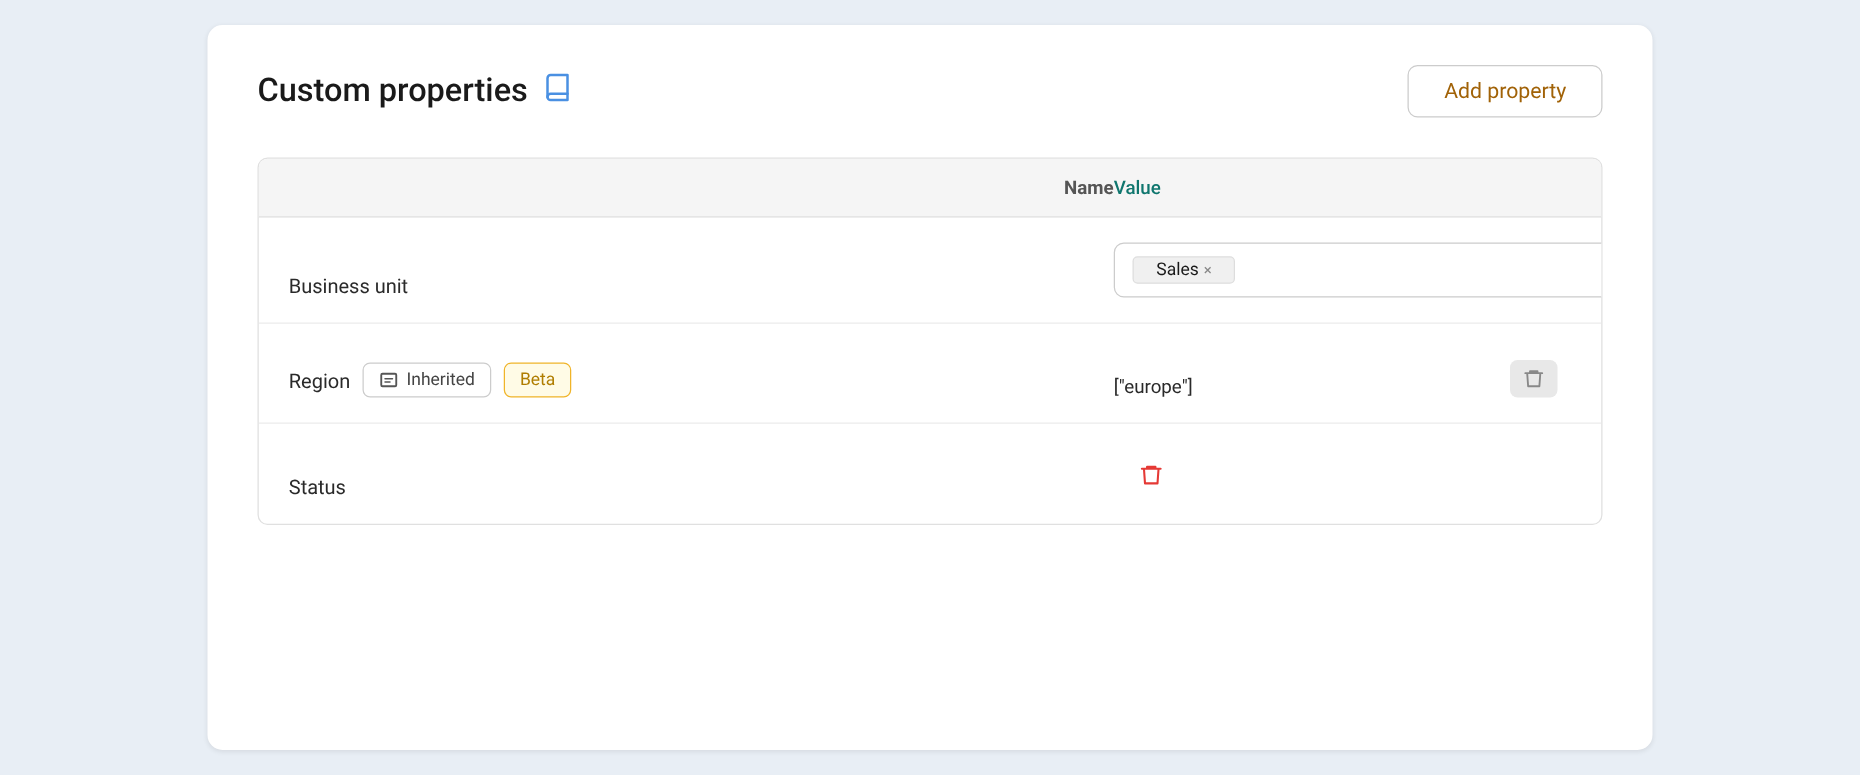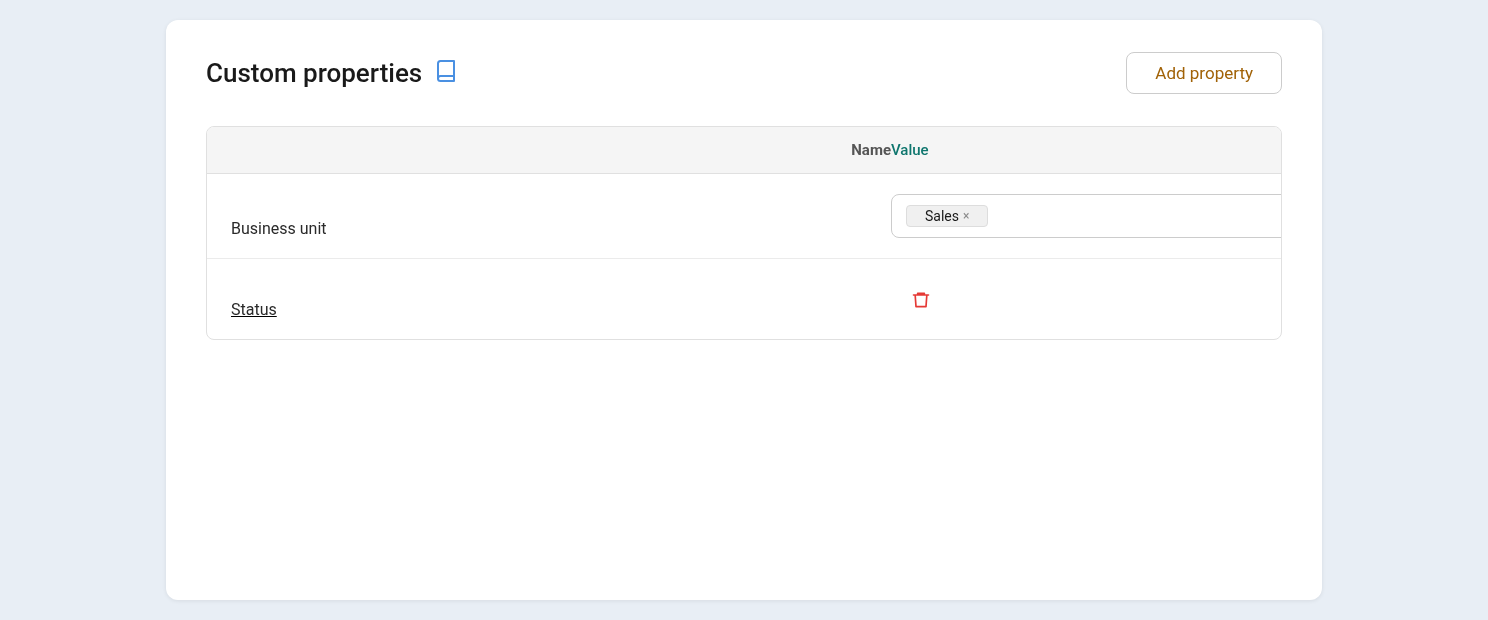--- a/index.html
+++ b/index.html
@@ -77,21 +77,20 @@
     }
     .table-row {
       display: flex;
       align-items: flex-end;
       padding: 20px 24px;
       border-bottom: 1px solid #ebebeb;
       min-height: 80px;
     }
     .table-row:last-child {
       border-bottom: none;
-      text-decoration: underline;
     }
     .row-name {
       flex: 0 0 660px;
       font-size: 16px;
       color: #2a2a2a;
       display: flex;
       align-items: center;
       gap: 10px;
     }
     .row-value {
@@ -233,20 +232,43 @@
       </div>
       <div class="row-action">
         <button class="delete-btn-red">
           <svg width="20" height="20" viewBox="0 0 24 24" fill="none">
             <path d="M3 6h18M8 6V4h8v2M19 6l-1 14H6L5 6" stroke="#e53935" stroke-width="2" stroke-linecap="round" stroke-linejoin="round"></path>
           </svg>
         </button>
       </div>
     </div>
 
+    <div class="table-row">
+      <div class="row-name">
+        <span>Region</span>
+        <span class="inherited-badge">
+          <svg width="16" height="16" viewBox="0 0 16 16" fill="none">
+            <rect x="2" y="3" width="12" height="10" rx="1" stroke="#555" stroke-width="1.5"></rect>
+            <path d="M5 7h6M5 9.5h4" stroke="#555" stroke-width="1.2" stroke-linecap="round"></path>
+          </svg>
+          <span>Inherited</span>
+        </span>
+        <span class="beta-badge">Beta</span>
+      </div>
+      <div class="row-value">
+        <span class="value-text">["europe"]</span>
+      </div>
+      <div class="row-action">
+        <button class="delete-btn-gray">
+          <svg width="18" height="18" viewBox="0 0 24 24" fill="none">
+            <path d="M3 6h18M8 6V4h8v2M19 6l-1 14H6L5 6" stroke="#888" stroke-width="2" stroke-linecap="round" stroke-linejoin="round"></path>
+          </svg>
+        </button>
+      </div>
+    </div>
 
     <div class="table-row">
       <div class="row-name">
         <span>Status</span>
       </div>
       <div class="row-action">
         <button class="delete-btn-red">
           <svg width="20" height="20" viewBox="0 0 24 24" fill="none">
             <path d="M3 6h18M8 6V4h8v2M19 6l-1 14H6L5 6" stroke="#e53935" stroke-width="2" stroke-linecap="round" stroke-linejoin="round"></path>
           </svg>

